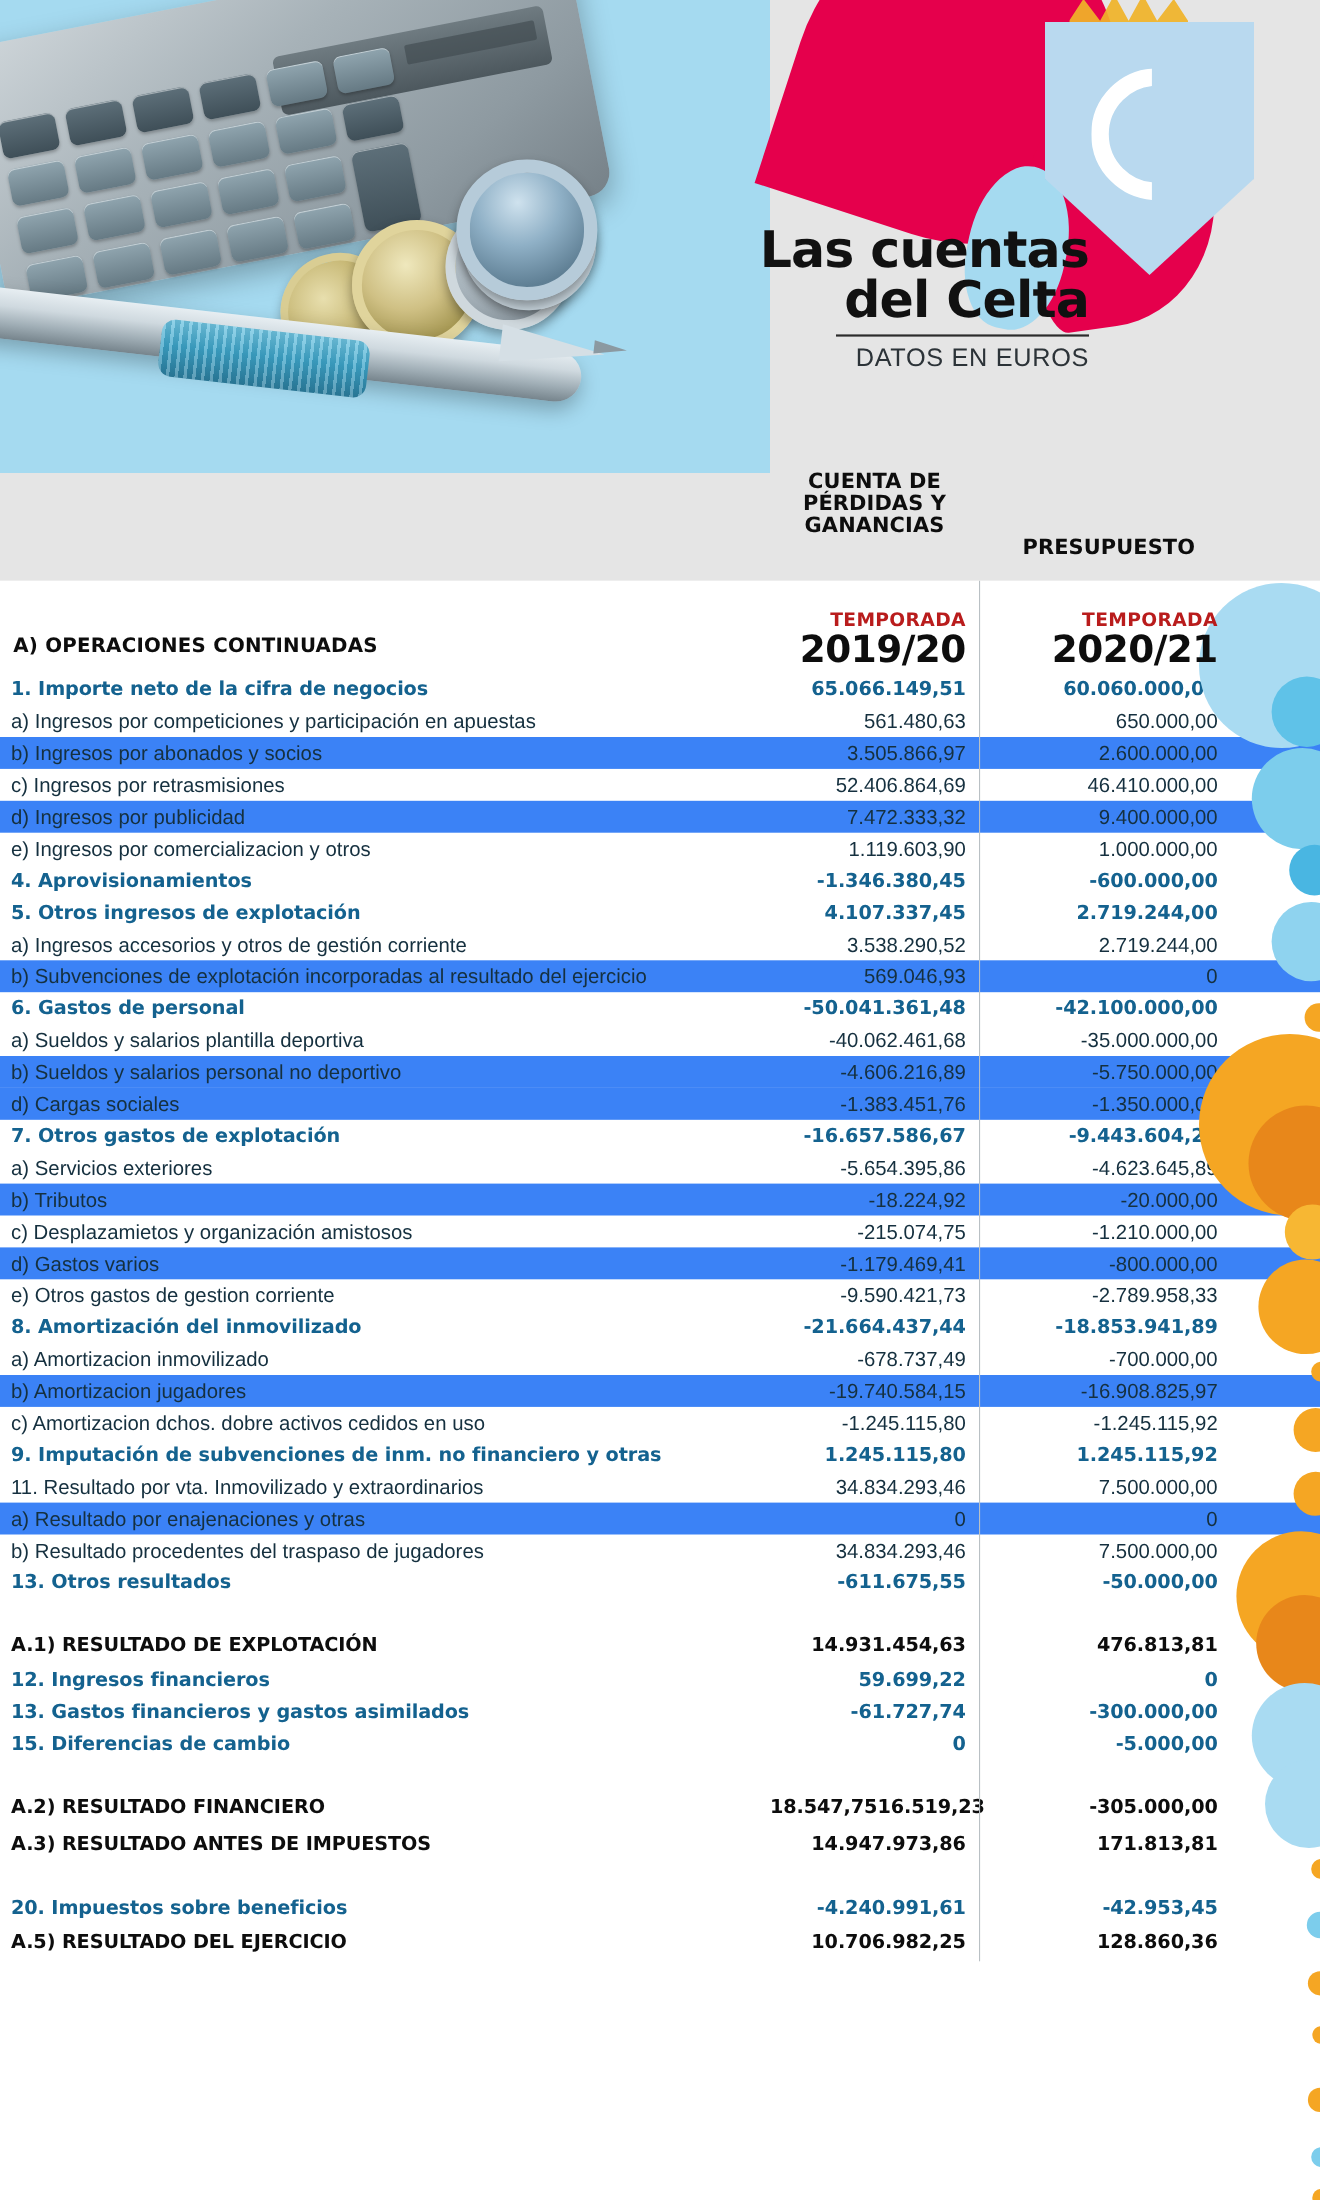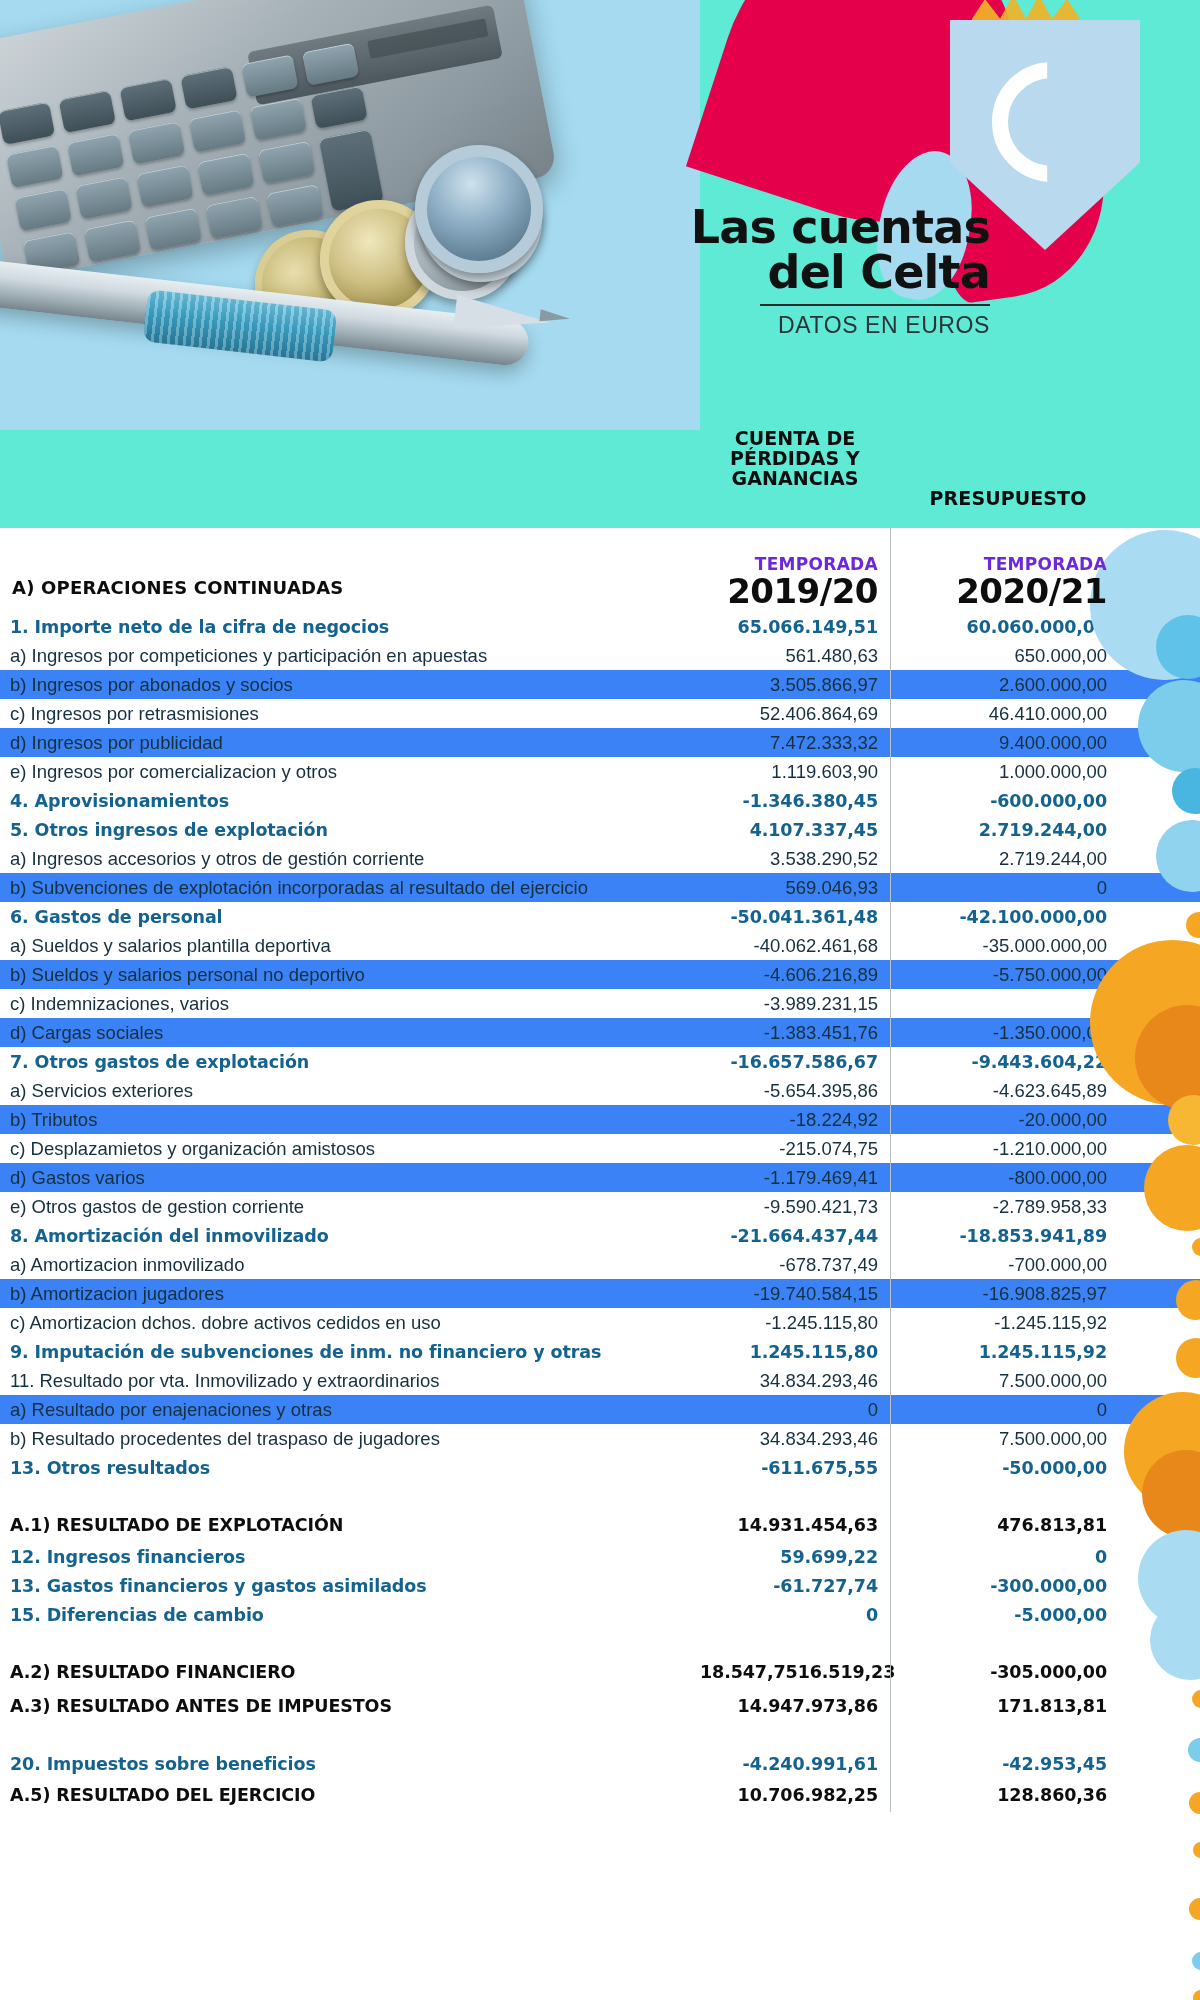--- a/index.html
+++ b/index.html
@@ -8,21 +8,21 @@
     background: #ffffff;
     font-family: "Liberation Sans", sans-serif;
     overflow: hidden;
   }
   #root { position: relative; width: 1200px; height: 2000px; overflow: hidden; }
 
   
   .banner {
     position: relative;
     width: 1200px; height: 528px;
-    background: #5eead4;
+    background: #e5e5e5;
     overflow: hidden;
   }
   
   .photo {
     position: absolute; left: 0; top: 0; width: 700px; height: 430px;
     background: #a5daf0;
     overflow: hidden;
   }
   .calc-body {
     position: absolute; left: -20px; top: -10px;
@@ -171,21 +171,21 @@
     border-bottom: 0; position: relative; z-index: 4;
   }
   .hdr-label {
     width: 700px; padding: 0 0 14px 12px;
     font-weight: 800; font-size: 18px; color: #0d0d0d; letter-spacing: .2px;
     font-family: "DejaVu Sans", sans-serif;
   }
   .hdr-col { width: 190px; text-align: right; padding: 0 12px 4px 0; }
   .hdr-col.wide { width: 233px; padding-right: 16px; }
   .hdr-temp {
-    font-weight: 800; font-size: 17px; color: #6d28d9; letter-spacing: .3px;
+    font-weight: 800; font-size: 17px; color: #b91c1c; letter-spacing: .3px;
     font-family: "DejaVu Sans", sans-serif;
   }
   .hdr-year {
     font-weight: 800; font-size: 34px; color: #0d0d0d; line-height: 1.0;
     letter-spacing: -0.5px;
     font-family: "DejaVu Sans", sans-serif;
   }
 
   .row { display: flex; align-items: center; position: relative; min-height: 29px; }
   .row.band { background: #3b82f6; }
@@ -365,25 +365,20 @@
         <div class="row">
           <div class="c-label">a) Sueldos y salarios plantilla deportiva</div>
           <div class="c-val">-40.062.461,68</div>
           <div class="c-val2">-35.000.000,00</div>
         </div>
         <div class="row band">
           <div class="c-label">b) Sueldos y salarios personal no deportivo</div>
           <div class="c-val">-4.606.216,89</div>
           <div class="c-val2">-5.750.000,00</div>
         </div>
-        <div class="row">
-          <div class="c-label">c) Indemnizaciones, varios</div>
-          <div class="c-val">-3.989.231,15</div>
-          <div class="c-val2">0</div>
-        </div>
         <div class="row band">
           <div class="c-label">d) Cargas sociales</div>
           <div class="c-val">-1.383.451,76</div>
           <div class="c-val2">-1.350.000,00</div>
         </div>
         <div class="row epi">
           <div class="c-label">7. Otros gastos de explotación</div>
           <div class="c-val">-16.657.586,67</div>
           <div class="c-val2">-9.443.604,22</div>
         </div>

